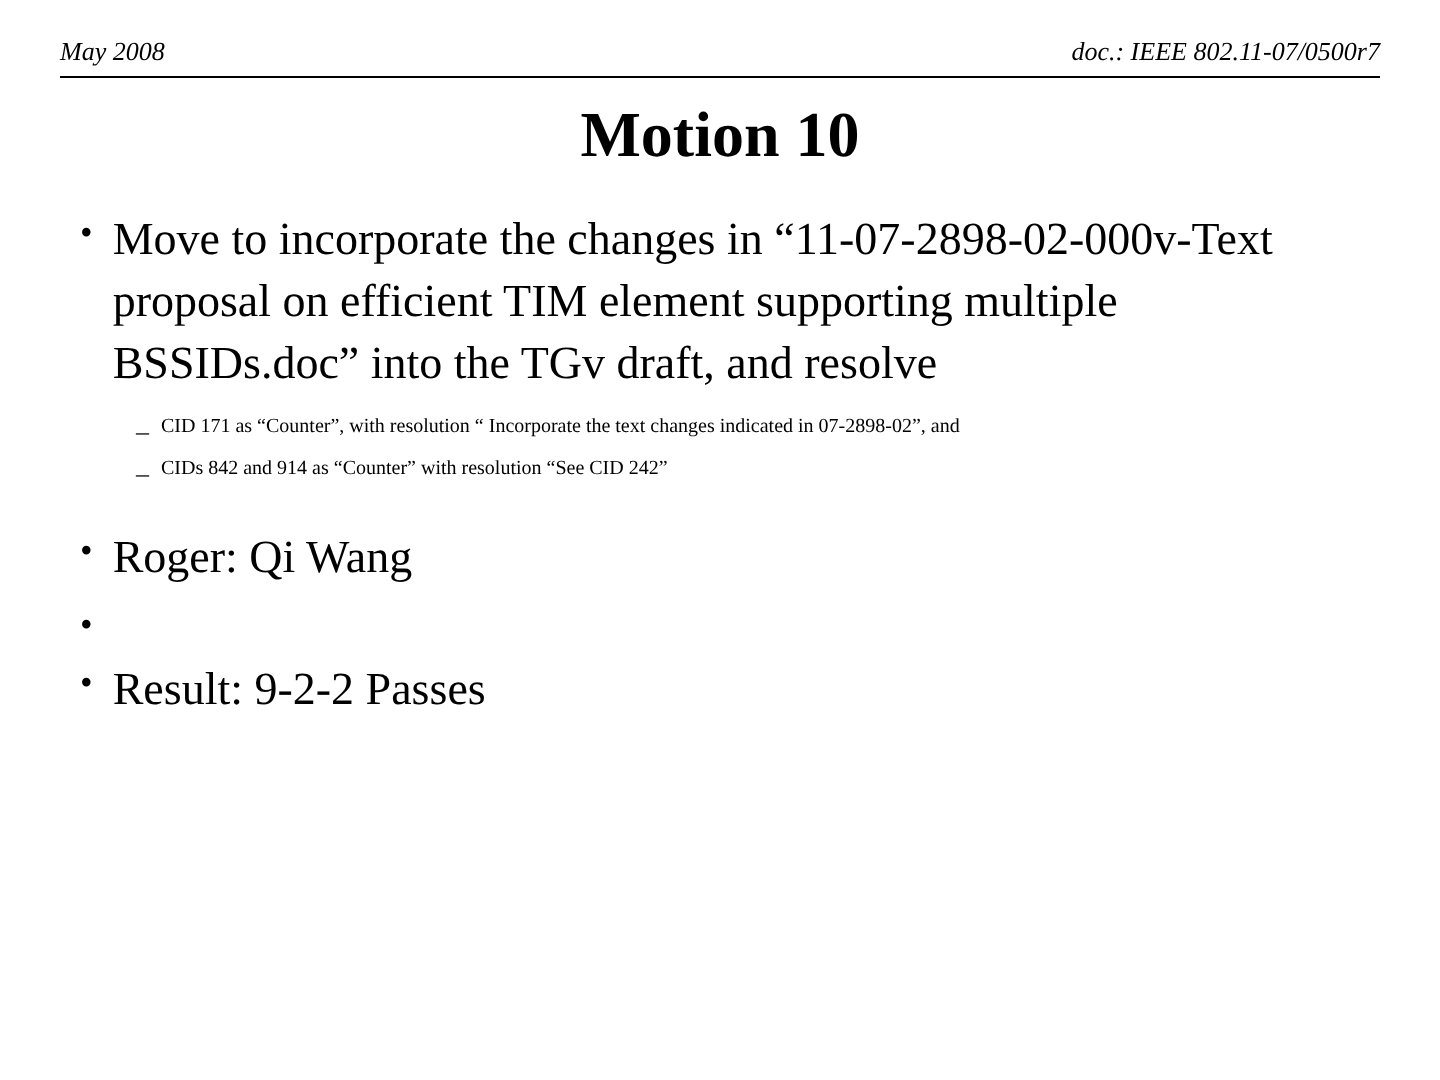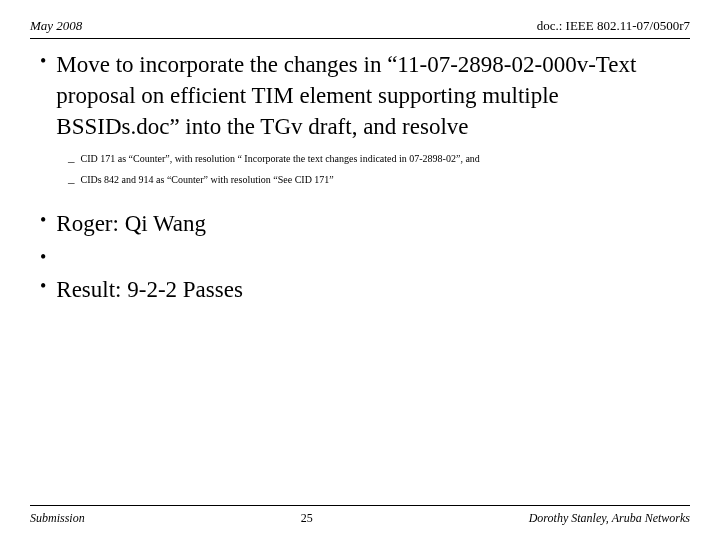--- a/index.html
+++ b/index.html
@@ -34,20 +34,21 @@
       margin-bottom: 10px;
     }
 
     .header-left {
       font-size: 13px;
       font-style: italic;
     }
 
     .header-right {
       font-size: 13px;
+      font-style: italic;
       text-align: right;
     }
 
     .title-section {
       text-align: center;
       margin-bottom: 18px;
     }
 
     .title {
       font-size: 32px;
@@ -137,54 +138,52 @@
 </head>
 <body>
 
 <div class="page">
 
   <div class="header">
     <span class="header-left">May 2008</span>
     <span class="header-right">doc.: IEEE 802.11-07/0500r7</span>
   </div>
 
+  <div class="title-section">
+    <span class="title">Motion 10</span>
+  </div>
 
   <div class="content">
 
     <div class="bullet-main">
       <span class="bullet-dot">•</span>
       <span class="bullet-text">Move to incorporate the changes in “11-07-2898-02-000v-Text proposal on efficient TIM element supporting multiple BSSIDs.doc” into the TGv draft, and resolve</span>
     </div>
 
     <div class="sub-bullets">
       <div class="sub-bullet">
         <span class="sub-dash">–</span>
         <span class="sub-text">CID 171 as “Counter”, with resolution “ Incorporate the text changes indicated in 07-2898-02”, and</span>
       </div>
       <div class="sub-bullet">
         <span class="sub-dash">–</span>
-        <span class="sub-text">CIDs 842 and 914 as “Counter” with resolution “See CID 171”</span>
+        <span class="sub-text">CIDs 842 and 914 as “Counter” with resolution “See CID 242”</span>
       </div>
     </div>
 
     <div class="bottom-bullets">
       <div class="bottom-bullet">
         <span class="bullet-dot">•</span>
         <span class="bullet-text">Roger: Qi Wang</span>
       </div>
       <div class="bottom-bullet">
         <span class="bullet-dot">•</span>
       </div>
       <div class="bottom-bullet">
         <span class="bullet-dot">•</span>
         <span class="bullet-text">Result: 9-2-2 Passes</span>
       </div>
     </div>
 
   </div>
 
-  <div class="footer">
-    <span class="footer-left">Submission</span>
-    <span class="footer-center">25</span>
-    <span class="footer-right">Dorothy Stanley, Aruba Networks</span>
-  </div>
 
 </div>
 
 </body></html>

